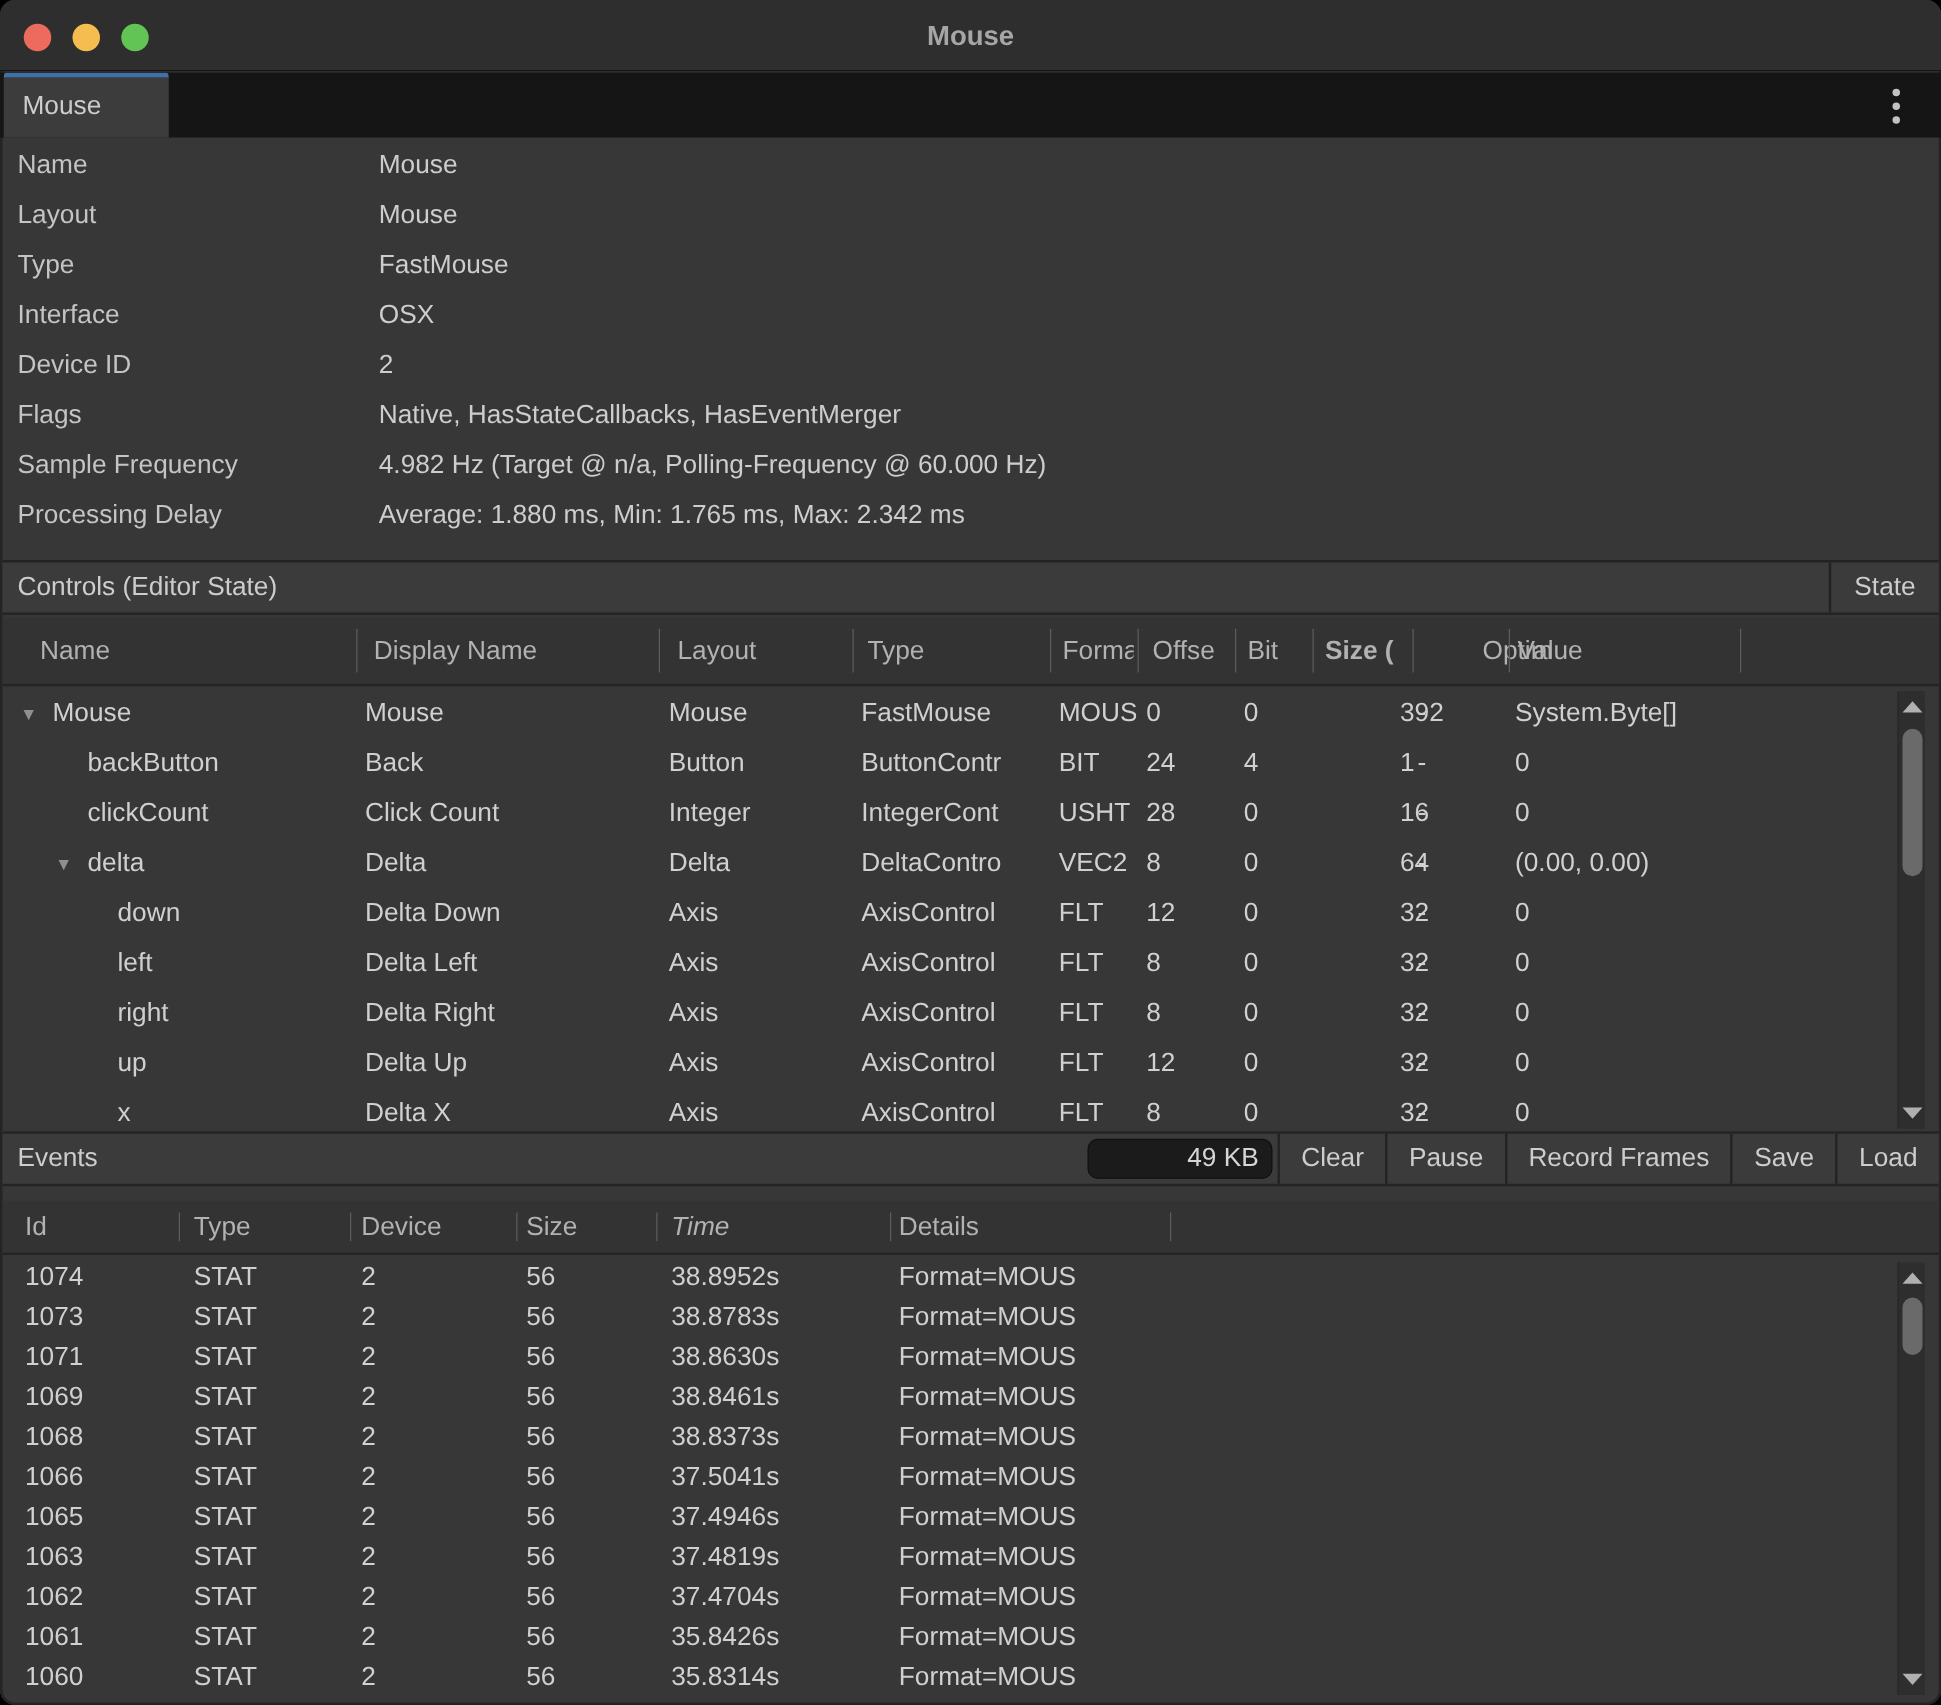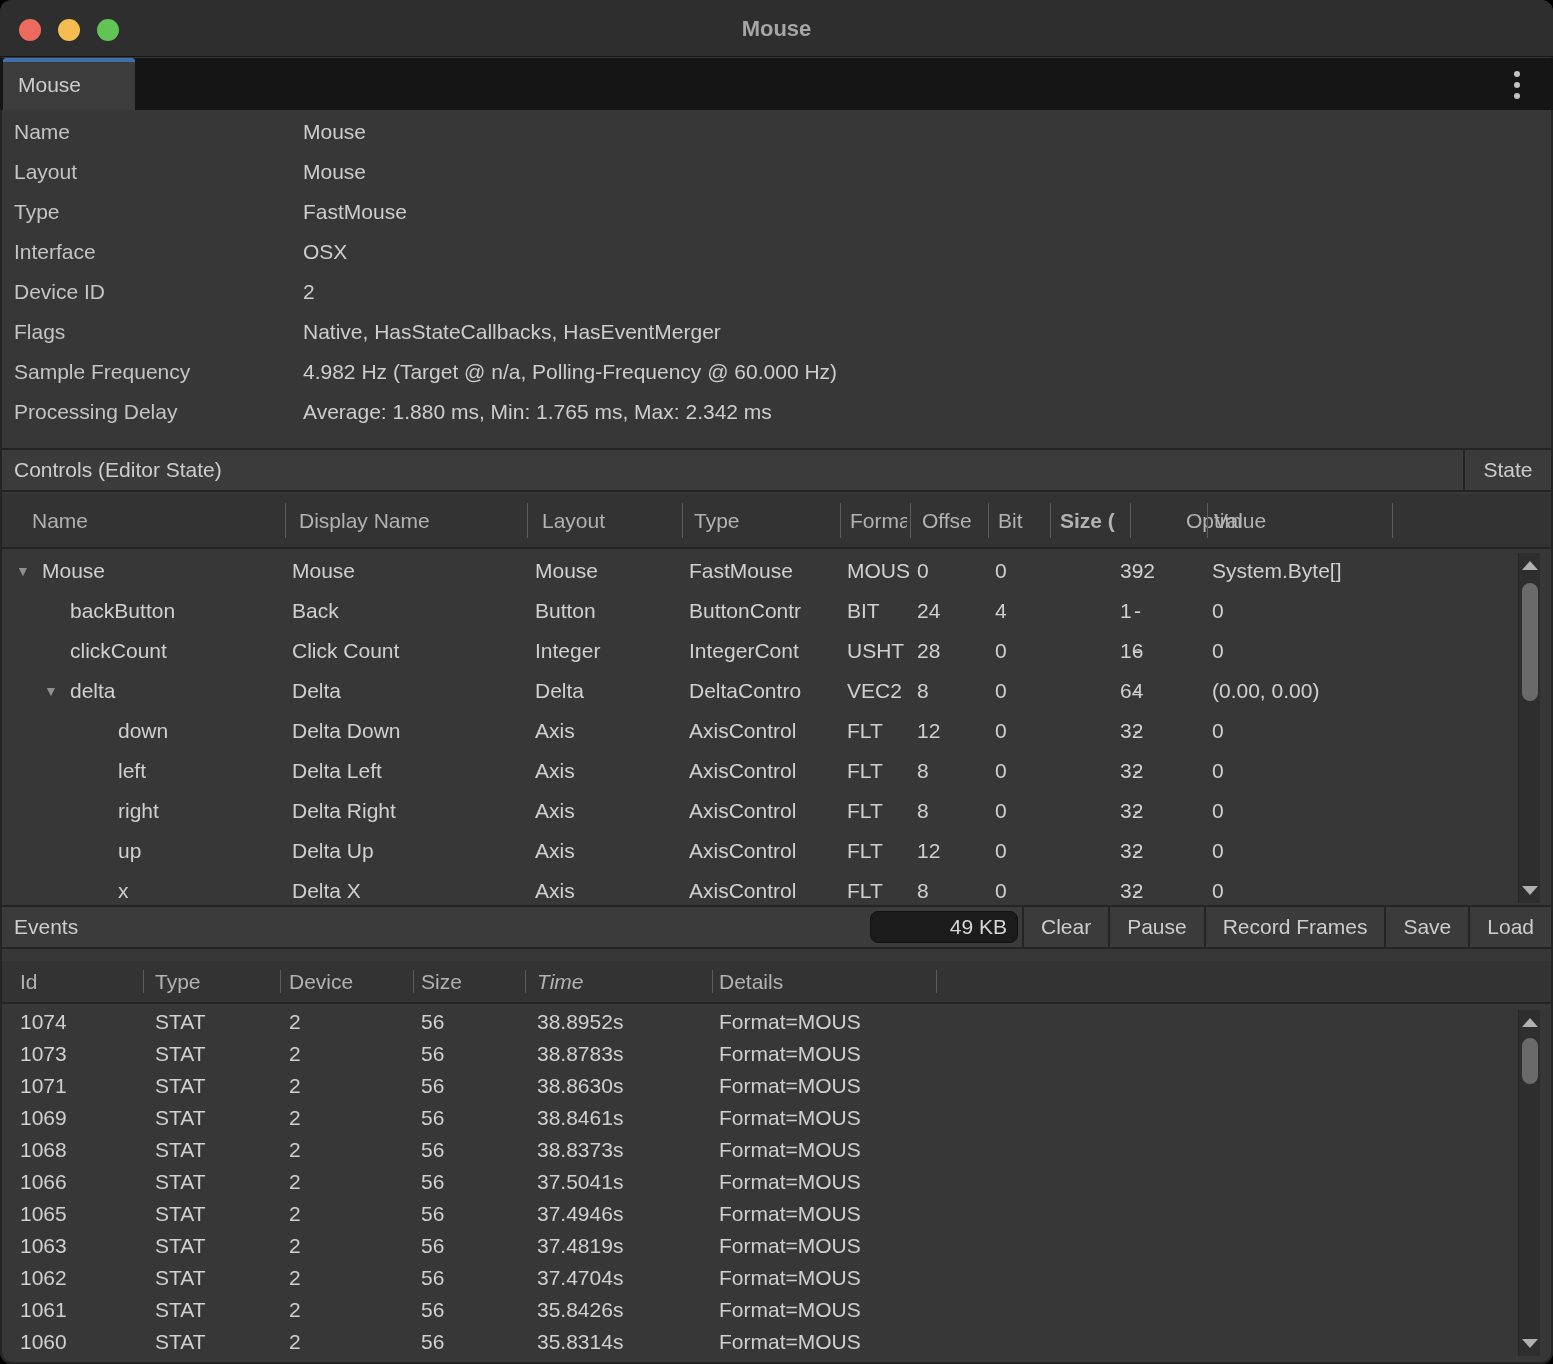--- a/index.html
+++ b/index.html
@@ -44,21 +44,21 @@
   .col-h{position:absolute;top:0;height:100%;line-height:53px;color:#b2b2b2;overflow:hidden;white-space:nowrap;}
   .vdiv{position:absolute;top:9px;bottom:9px;width:1px;background:#5c5c5c;cursor:col-resize;}
 
   
   .c-body{position:absolute;left:2px;right:2px;top:551px;height:354px;overflow:hidden;}
   .crow{position:relative;height:40px;}
   .ccell{position:absolute;top:0;height:40px;line-height:40px;overflow:hidden;white-space:nowrap;color:#d0d0d0;}
   .c-name{left:0;width:280px;display:flex;align-items:center;}
   .c-name[data-indent="0"]{padding-left:14px;}
   .c-name[data-indent="1"]{padding-left:42px;}
-  .c-name[data-indent="2"]{padding-left:90px;}
+  .c-name[data-indent="2"]{padding-left:66px;}
   .arrow{display:inline-block;width:26px;font-size:14px;color:#8f8f8f;flex:none;}
   .c-display{left:290px;width:233px;}
   .c-layout{left:533px;width:145px;}
   .c-type{left:687px;width:152px;}
   .c-format{left:845px;width:62px;}
   .c-offset{left:915px;width:70px;}
   .c-bit{left:993px;width:54px;}
   .c-size{left:1118px;width:68px;}
   .c-optim{left:1132px;width:70px;}
   .c-value{left:1210px;width:330px;}

